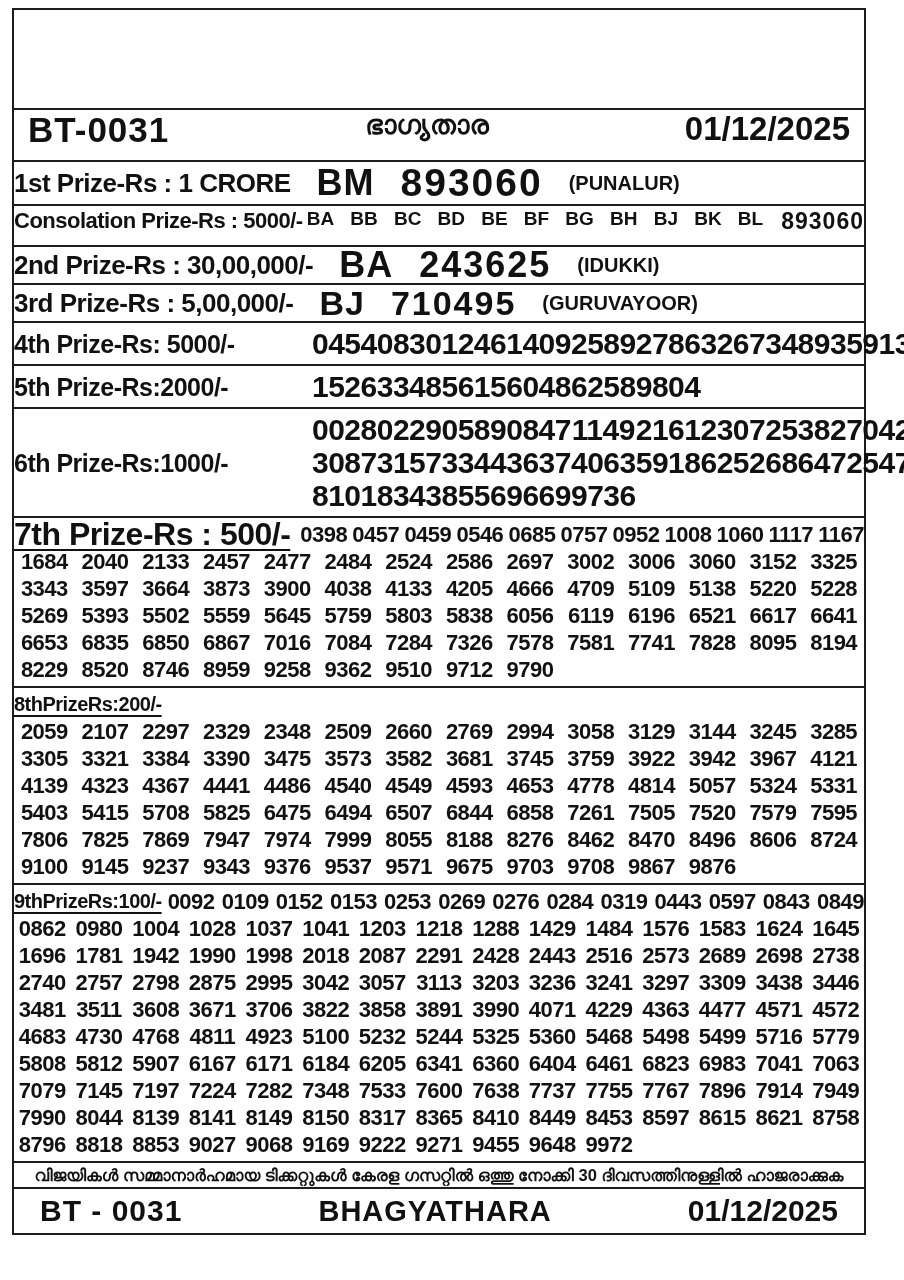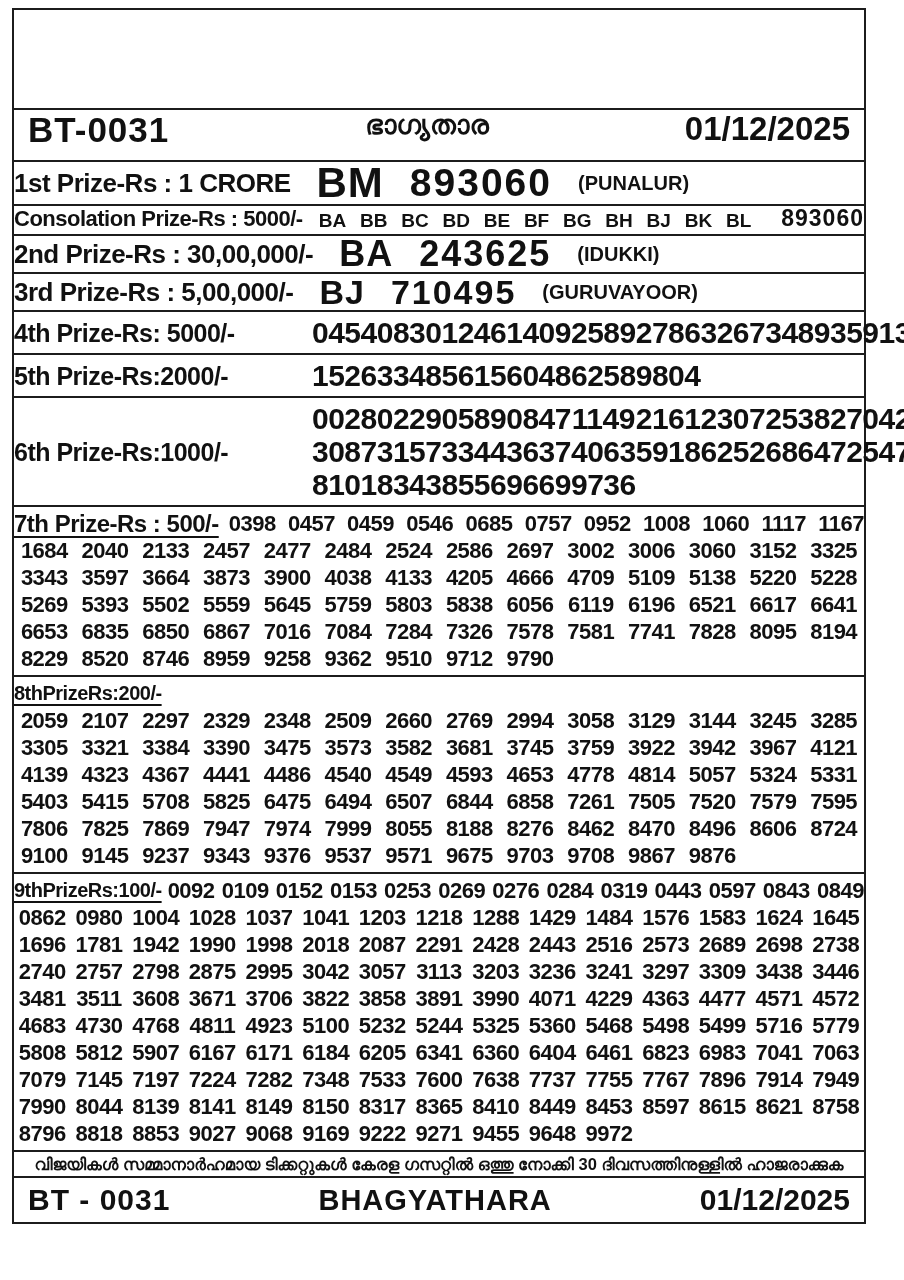--- a/index.html
+++ b/index.html
@@ -9,47 +9,47 @@
   .box{border:2px solid #1c1c1c;box-sizing:border-box;margin-top:-2px;padding:2px 0;background:#fff;}
   .box:first-child{margin-top:0;}
   .blank-box{height:102px;}
   .hdr{height:54px;display:flex;align-items:flex-start;justify-content:space-between;padding:0 14px;}
   .hdr-code{font-size:35px;letter-spacing:1px;}
   .hdr-title{font-size:27px;}
   .hdr-date{font-size:33px;}
   .prize-line{display:flex;align-items:center;gap:26px;height:46px;}
   .prize-line.h42{height:40px;}
   .p-label{font-size:26px;letter-spacing:-0.5px;white-space:nowrap;}
-  .p-series{font-size:42px;letter-spacing:1px;}
+  .p-series{font-size:36px;letter-spacing:1px;}
   .p-number{font-size:39px;letter-spacing:2px;}
   .p-loc{font-size:20px;}
-  .consol{display:flex;align-items:flex-end;height:32px;gap:12px;}
+  .consol{display:flex;align-items:flex-start;height:43px;gap:0;}
   .consol-label{font-size:22px;letter-spacing:-0.5px;white-space:nowrap;}
   .consol-series{flex:1;display:flex;justify-content:space-between;padding:0 18px 0 4px;font-size:19px;}
   .consol-number{font-size:23px;letter-spacing:1px;}
   .sec{display:flex;align-items:center;padding-top:4px;padding-bottom:4px;}
   .sec-label{flex:0 0 298px;font-size:25px;letter-spacing:-0.5px;line-height:32px;white-space:nowrap;}
   .sec-nums{flex:1;}
   .ngrid{display:grid;}
   .ngrid span{text-align:center;white-space:nowrap;}
   .cols10{grid-template-columns:repeat(10,1fr);}
   .cols14{grid-template-columns:repeat(14,1fr);}
   .cols15{grid-template-columns:repeat(15,1fr);}
   .big-row{font-size:30px;line-height:33px;letter-spacing:-0.5px;}
   .small-row{font-size:22px;line-height:27px;letter-spacing:-0.5px;}
   .gridsec{padding-top:3px;padding-bottom:3px;}
   .first-line{display:flex;align-items:center;}
   .ul{text-decoration:underline;text-decoration-thickness:2px;text-underline-offset:4px;}
-  .fl-label7{font-size:24px;letter-spacing:-0.5px;white-space:nowrap;margin-right:10px;}
+  .fl-label7{font-size:32px;letter-spacing:-0.5px;white-space:nowrap;margin-right:10px;}
   .fl-label89{font-size:20px;letter-spacing:-0.5px;white-space:nowrap;margin-right:6px;}
   .spread{flex:1;display:flex;justify-content:space-between;}
   .spread span{white-space:nowrap;}
   .note-box{height:28px;display:flex;align-items:center;justify-content:center;}
   .note-text{font-size:16.5px;}
-  .ftr{height:48px;display:flex;align-items:center;justify-content:space-between;padding:0 14px;}
+  .ftr{height:48px;display:flex;align-items:center;justify-content:space-between;padding:0 26px;}
   .ftr-code{font-size:30px;letter-spacing:1px;}
   .ftr-name{font-size:29px;letter-spacing:1px;}
   .ftr-date{font-size:30px;}
 </style>
 </head>
 <body>
 
 <div class="page">
   <div class="doc">
 

